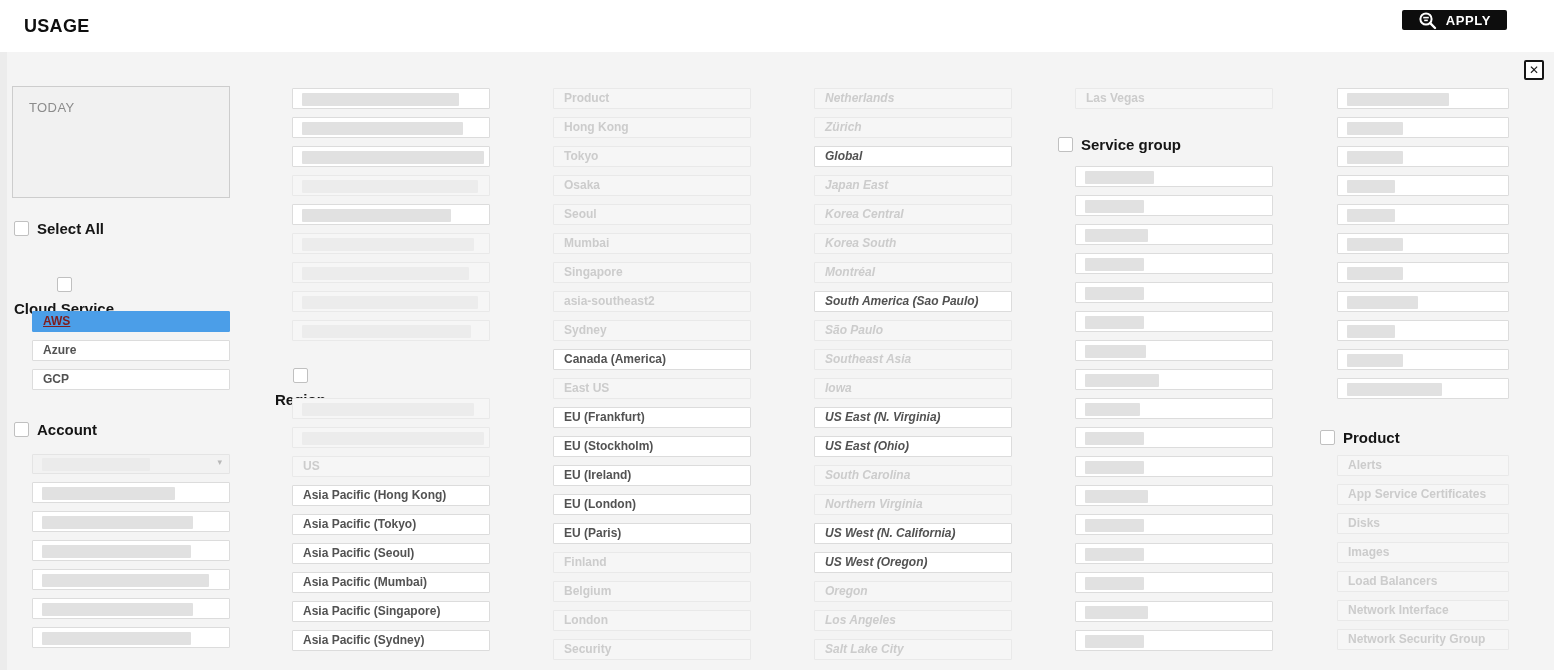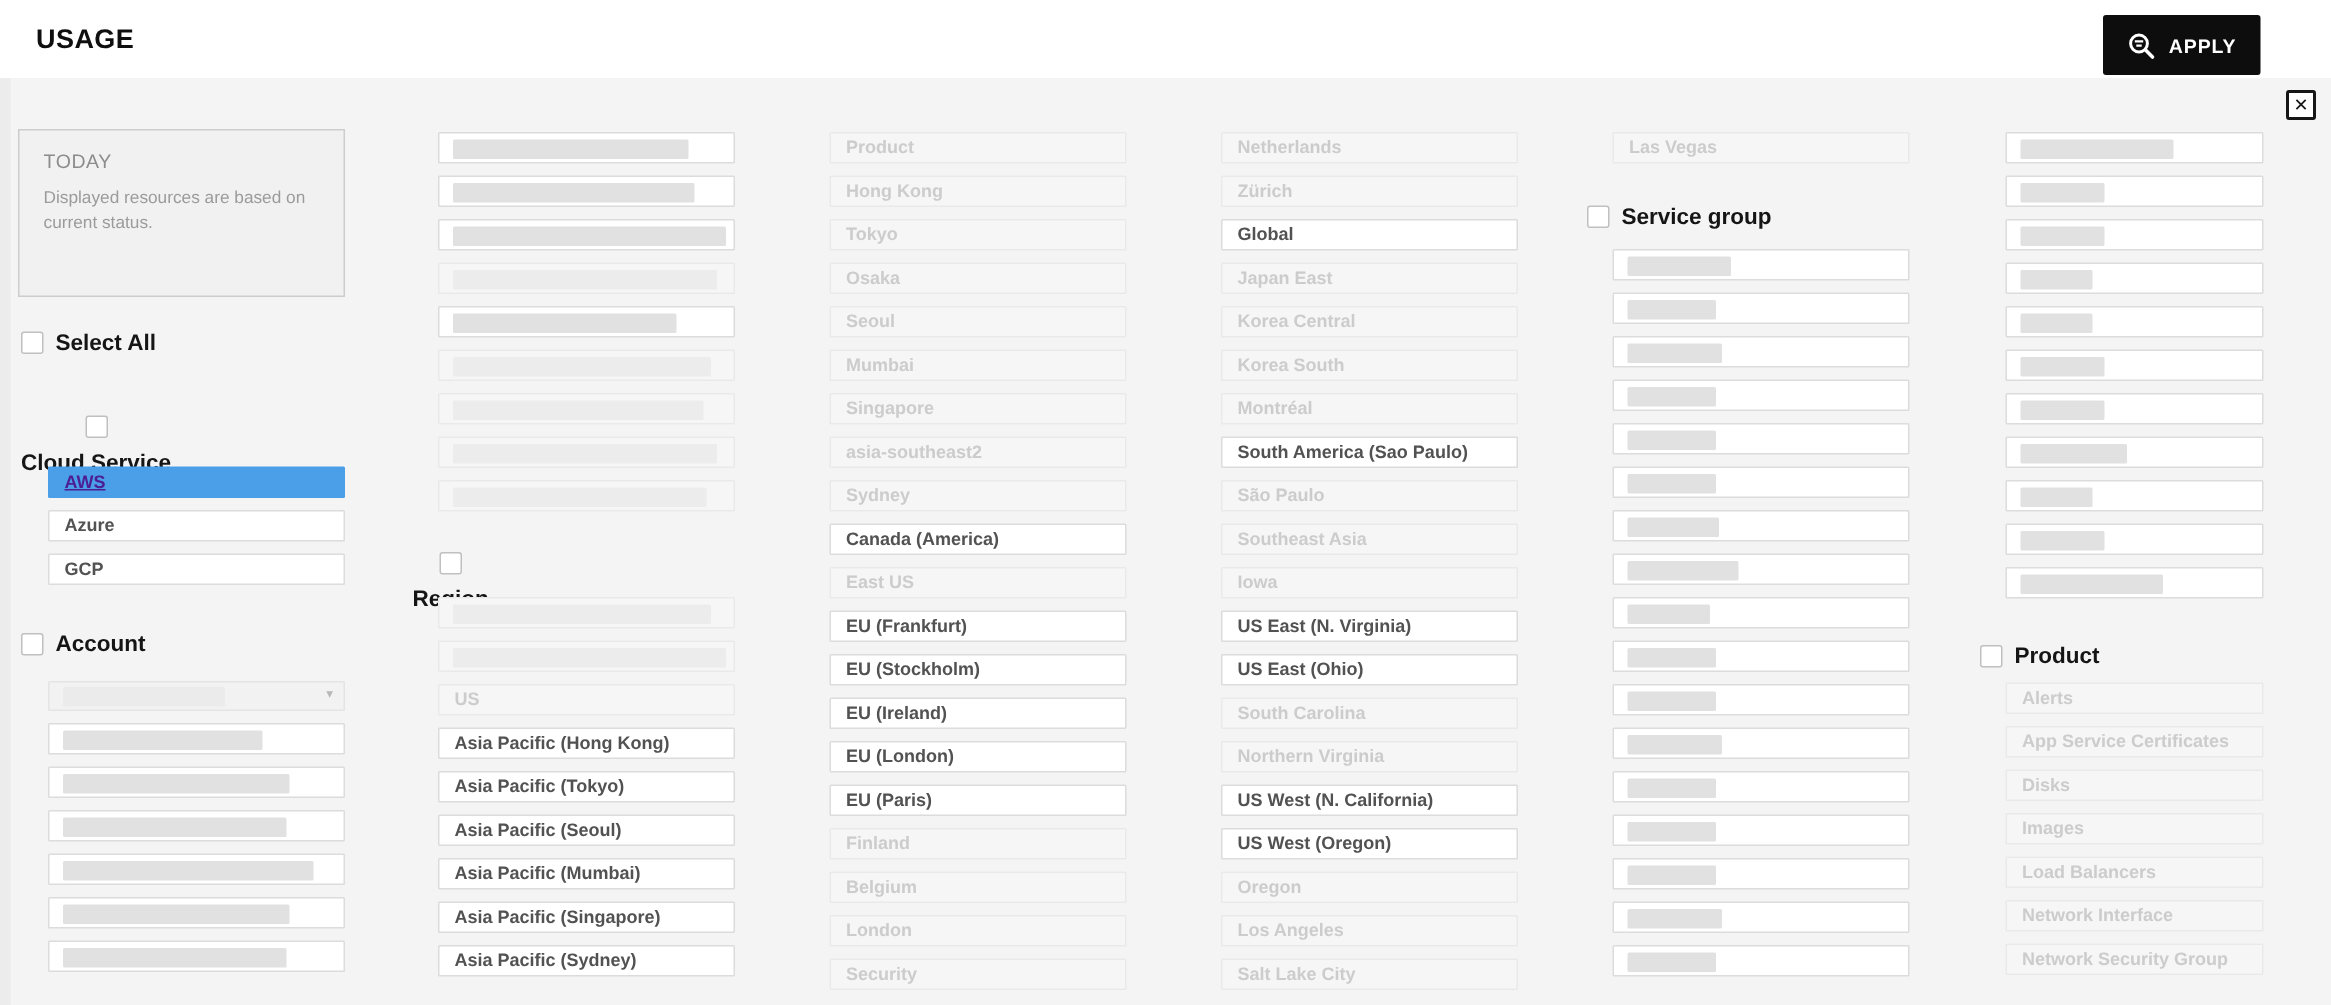--- a/index.html
+++ b/index.html
@@ -5,21 +5,21 @@
   html,body{margin:0;padding:0;background:#fff;}
   body{
     width:1554px;height:670px;overflow:hidden;position:relative;
     font-family:"Liberation Sans","DejaVu Sans",sans-serif;
     -webkit-font-smoothing:antialiased;
   }
   
   .topbar{position:absolute;left:0;top:0;width:1554px;height:52px;background:#fff;border-bottom:1px solid #e7e7e7;}
   .page-title{position:absolute;left:24px;top:0;line-height:52px;font-size:18px;font-weight:bold;color:#0f0f0f;letter-spacing:.3px;}
   .apply-btn{
-    position:absolute;right:47px;top:10px;height:40px;padding:0 16px;
+    position:absolute;right:47px;top:10px;height:20px;padding:0 16px;
     background:var(--apply-black,#0d0d0d);color:#fff;border:none;border-radius:2px;
     display:flex;align-items:center;gap:9px;cursor:pointer;
     font-family:inherit;font-size:13px;font-weight:bold;letter-spacing:.6px;
   }
   .apply-btn svg{display:block;}
   
   .panel{position:absolute;left:0;top:52px;width:1554px;height:618px;background:#f4f4f4;}
   .left-strip{position:absolute;left:0;top:0;width:7px;height:618px;background:#ececec;}
   .close-btn{
     position:absolute;left:1524px;top:8px;width:20px;height:20px;box-sizing:border-box;
@@ -44,21 +44,21 @@
   
   .list{position:absolute;}
   .btn{
     position:relative;width:198px;height:21px;box-sizing:border-box;margin-bottom:8px;
     background:#fff;border:1px solid #dcdcdc;border-radius:1px;
     font-size:12px;font-weight:bold;color:#525252;line-height:19px;
     padding-left:10px;white-space:nowrap;overflow:hidden;cursor:pointer;
   }
   .narrow .btn{width:172px;}
   .btn.disabled{background:#f6f6f6;border-color:#e9e9e9;color:#ccc;cursor:default;}
-  .btn.selected{background:var(--selected-blue,#4b9ee8);border-color:var(--selected-blue,#4b9ee8);color:#4c1d95;text-decoration:underline;}
+  .btn.selected{background:var(--selected-blue,#4b9ee8);border-color:var(--selected-blue,#4b9ee8);color:#7f1d1d;text-decoration:underline;}
   .redact{position:absolute;left:9px;top:4px;height:13px;background:#e1e1e1;border-radius:1px;}
   .btn.disabled .redact{background:#ececec;}
   
   .dropdown{
     position:absolute;left:20px;top:402px;width:198px;height:20px;box-sizing:border-box;
     background:#f2f2f2;border:1px solid #e4e4e4;border-radius:1px;cursor:default;
   }
   .dropdown .redact{background:#ebebeb;top:3px;}
   .dd-arrow{position:absolute;right:7px;top:2px;font-size:9px;color:#b8b8b8;}
 </style>
@@ -82,21 +82,20 @@
 
 <div class="panel">
   <div class="left-strip"></div>
   <button class="close-btn">
     <span>✕</span>
   </button>
 
   <div class="col" style="left:12px;width:218px;">
     <div class="today-box">
       <div class="today-label">TODAY</div>
-      <div class="today-note">Displayed resources are based on current status.</div>
     </div>
 
     <div class="check-row" style="left:2px;top:168px;">
       <span class="cb"></span>
       <span class="sec-label">Select All</span>
     </div>
 
     <div class="check-row" style="left:2px;top:225px;flex-direction:column;">
       <span class="cb"></span>
       <span class="sec-label">Cloud Service</span>
@@ -209,21 +208,21 @@
         <div class="btn">EU (London)</div>
         <div class="btn">EU (Paris)</div>
         <div class="btn disabled">Finland</div>
         <div class="btn disabled">Belgium</div>
         <div class="btn disabled">London</div>
         <div class="btn disabled">Security</div>
       </div>
   </div>
 
   <div class="col" style="left:814px;width:198px;">
-    <div class="list" style="left:0;top:36px;">
+    <div class="list" style="left:0;top:36px;font-style:italic;">
         <div class="btn disabled">Netherlands</div>
         <div class="btn disabled">Zürich</div>
         <div class="btn">Global</div>
         <div class="btn disabled">Japan East</div>
         <div class="btn disabled">Korea Central</div>
         <div class="btn disabled">Korea South</div>
         <div class="btn disabled">Montréal</div>
         <div class="btn">South America (Sao Paulo)</div>
         <div class="btn disabled">São Paulo</div>
         <div class="btn disabled">Southeast Asia</div>

